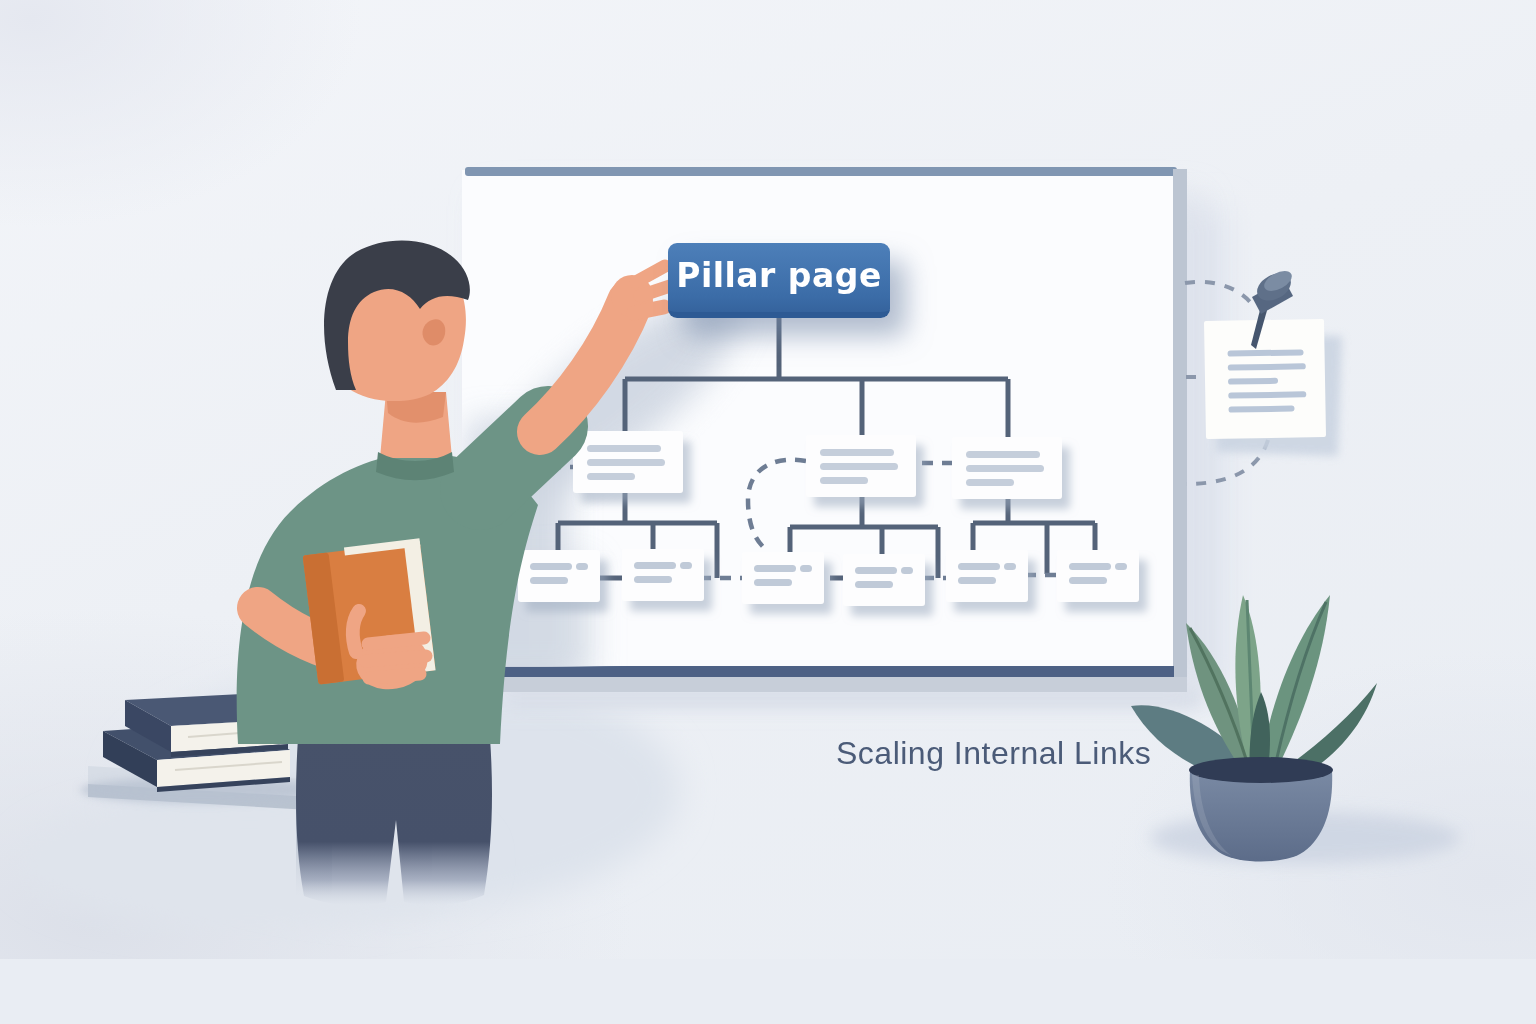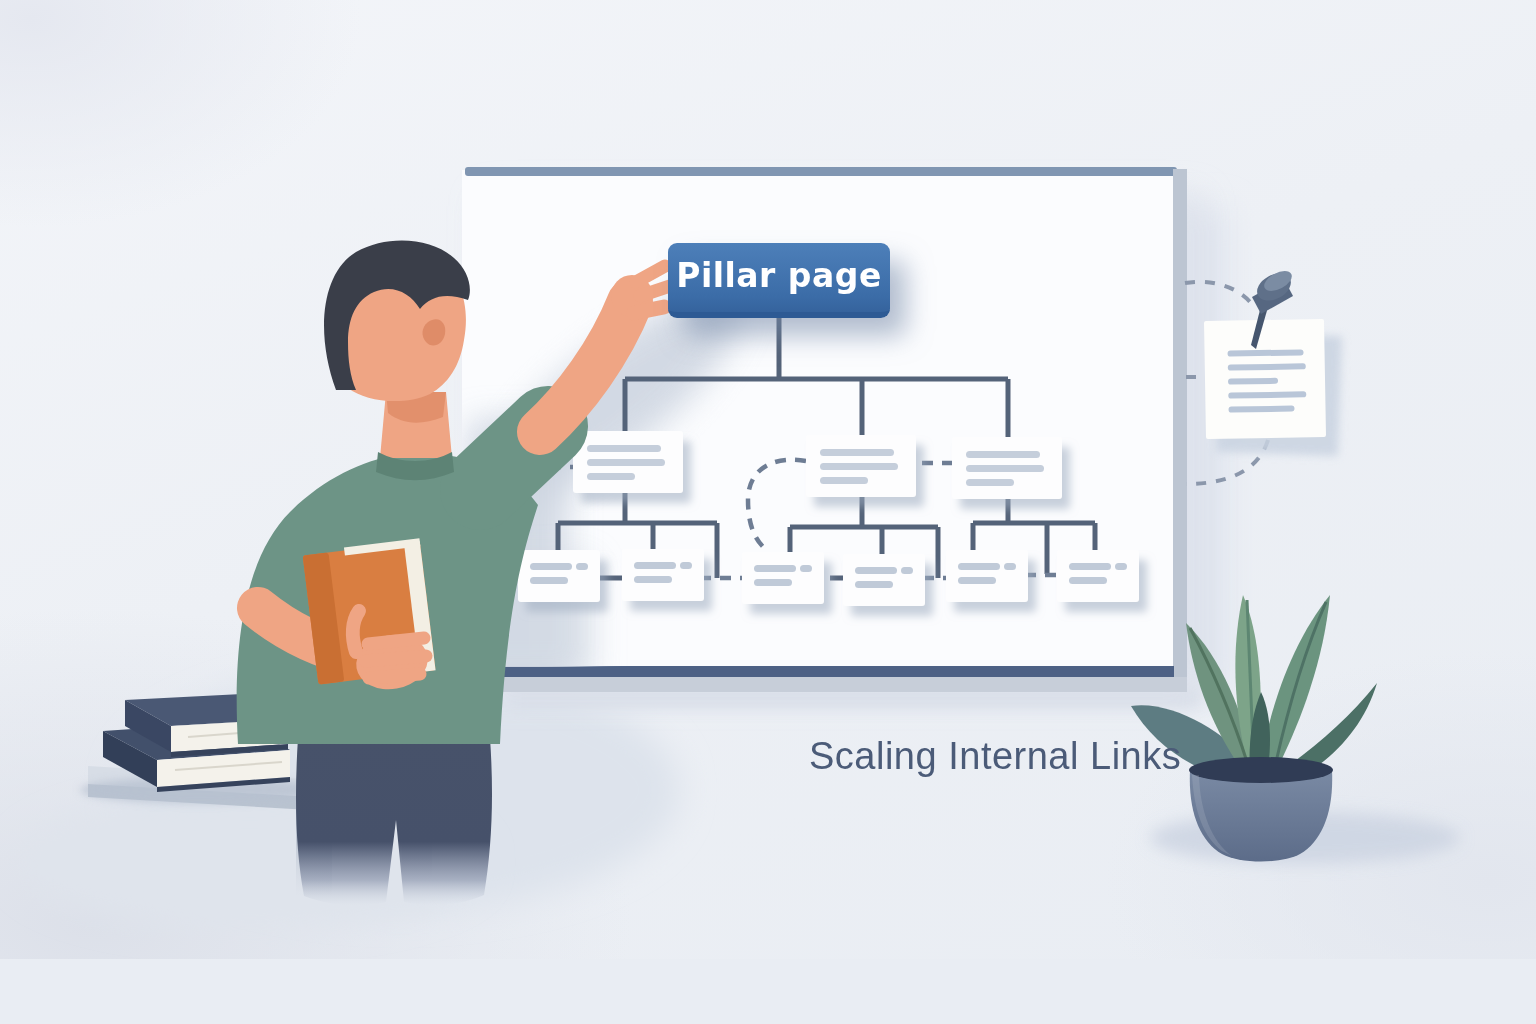--- a/index.html
+++ b/index.html
@@ -18,22 +18,22 @@
     background:linear-gradient(180deg,#4d7fb9 0%,#3b6ca7 78%,#35639d 100%);
     border-bottom:6px solid #2d5a94;border-radius:9px;
     box-shadow:16px 18px 26px rgba(119,139,170,.55);
     display:flex;align-items:center;justify-content:center;box-sizing:border-box;
   }
   .pillar-label{
     color:#fff;font-family:"DejaVu Sans", sans-serif;font-weight:bold;
     font-size:33px;letter-spacing:.5px;transform:translateY(-2px);
   }
   .caption{
-    position:absolute;left:809px;top:735px;width:324px;text-align:left;
-    color:#4b5b78;font-size:38px;letter-spacing:.5px;white-space:nowrap;
+    position:absolute;left:836px;top:735px;width:324px;text-align:left;
+    color:#4b5b78;font-size:32px;letter-spacing:.5px;white-space:nowrap;
   }
 </style>
 </head>
 <body>
 
 <div class="stage">
 
 <svg class="art" width="1536" height="1024" viewBox="0 0 1536 1024">
   <defs>
     <filter id="b16" x="-60%" y="-60%" width="220%" height="220%">

